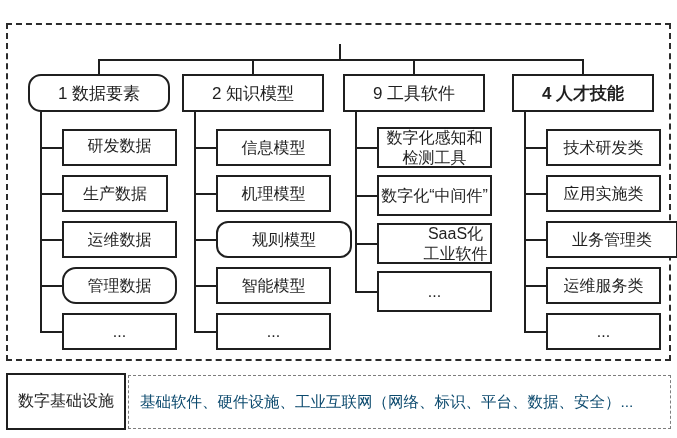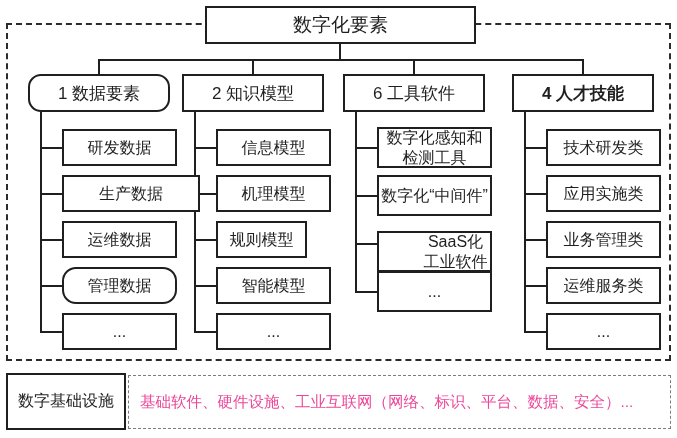--- a/index.html
+++ b/index.html
@@ -72,35 +72,32 @@
     left: 128px;
     top: 375px;
     width: 543px;
     height: 54px;
     border: 1px dashed #7d7d7d;
     box-sizing: border-box;
     display: flex;
     align-items: center;
     padding-left: 11px;
     font-size: 15.5px;
-    color: #ec4899;
+    color: #0c4a6e;
     background: #ffffff;
     z-index: 1;
   }
 </style>
 </head>
 <body>
 
 <div id="canvas">
 
   <div id="outer-dashed"></div>
 
-  <div class="box" id="root-box">
-    <span>数字化要素</span>
-  </div>
 
   <div id="connectors">
       <div class="line" style="left: 339px; top: 44px; width: 2px; height: 16px;"></div>
       <div class="line" style="left: 98px; top: 59px; width: 486px; height: 2px;"></div>
       <div class="line" style="left: 98px; top: 59px; width: 2px; height: 15px;"></div>
       <div class="line" style="left: 40px; top: 147px; width: 22px; height: 2px;"></div>
       <div class="line" style="left: 40px; top: 193px; width: 22px; height: 2px;"></div>
       <div class="line" style="left: 40px; top: 239px; width: 22px; height: 2px;"></div>
       <div class="line" style="left: 40px; top: 285px; width: 22px; height: 2px;"></div>
       <div class="line" style="left: 40px; top: 331px; width: 22px; height: 2px;"></div>
@@ -124,78 +121,78 @@
       <div class="line" style="left: 524px; top: 239px; width: 22px; height: 2px;"></div>
       <div class="line" style="left: 524px; top: 285px; width: 22px; height: 2px;"></div>
       <div class="line" style="left: 524px; top: 331px; width: 22px; height: 2px;"></div>
       <div class="line" style="left: 524px; top: 112px; width: 2px; height: 221px;"></div>
     </div>
 
   <div id="columns">
       <div class="box col-header" style="left: 28px; width: 142px; border-radius: 13px;">
         <span>1 数据要素</span>
       </div>
-      <div class="box child" style="left: 62px; top: 129px; width: 115px; height: 37px;">
+      <div class="box child" style="left: 62px; top: 129px; width: 115px; height: 37px; font-family: Liberation Mono, monospace;">
         <span>研发数据</span>
       </div>
-      <div class="box child" style="left: 62px; top: 175px; width: 138px; height: 37px;">
+      <div class="box child" style="left: 62px; top: 175px; width: 106px; height: 37px;">
         <span>生产数据</span>
       </div>
       <div class="box child" style="left: 62px; top: 221px; width: 115px; height: 37px;">
         <span>运维数据</span>
       </div>
       <div class="box child" style="left: 62px; top: 267px; width: 115px; height: 37px; border-radius: 14px;">
         <span>管理数据</span>
       </div>
       <div class="box child" style="left: 62px; top: 313px; width: 115px; height: 37px;">
         <span>...</span>
       </div>
       <div class="box col-header" style="left: 182px; width: 142px;">
         <span>2 知识模型</span>
       </div>
       <div class="box child" style="left: 216px; top: 129px; width: 115px; height: 37px;">
         <span>信息模型</span>
       </div>
       <div class="box child" style="left: 216px; top: 175px; width: 115px; height: 37px;">
         <span>机理模型</span>
       </div>
-      <div class="box child" style="left: 216px; top: 221px; width: 91px; height: 37px;">
+      <div class="box child" style="left: 216px; top: 221px; width: 136px; height: 37px; border-radius: 12px;">
         <span>规则模型</span>
       </div>
       <div class="box child" style="left: 216px; top: 267px; width: 115px; height: 37px;">
         <span>智能模型</span>
       </div>
       <div class="box child" style="left: 216px; top: 313px; width: 115px; height: 37px;">
         <span>...</span>
       </div>
       <div class="box col-header" style="left: 343px; width: 142px;">
-        <span>6 工具软件</span>
+        <span>9 工具软件</span>
       </div>
       <div class="box child" style="left: 377px; top: 127px; width: 115px; height: 41px;">
         <span>数字化感知和检测工具</span>
       </div>
       <div class="box child" style="left: 377px; top: 175px; width: 115px; height: 41px;">
         <span>数字化“中间件”</span>
       </div>
-      <div class="box child" style="left: 377px; top: 231px; width: 115px; height: 41px; padding-left: 44px;">
+      <div class="box child" style="left: 377px; top: 223px; width: 115px; height: 41px; padding-left: 44px;">
         <span>SaaS化工业软件</span>
       </div>
       <div class="box child" style="left: 377px; top: 271px; width: 115px; height: 41px;">
         <span>...</span>
       </div>
       <div class="box col-header" style="left: 512px; width: 142px; font-weight: bold;">
         <span>4 人才技能</span>
       </div>
       <div class="box child" style="left: 546px; top: 129px; width: 115px; height: 37px;">
         <span>技术研发类</span>
       </div>
       <div class="box child" style="left: 546px; top: 175px; width: 115px; height: 37px;">
         <span>应用实施类</span>
       </div>
-      <div class="box child" style="left: 546px; top: 221px; width: 115px; height: 37px;">
+      <div class="box child" style="left: 546px; top: 221px; width: 132px; height: 37px;">
         <span>业务管理类</span>
       </div>
       <div class="box child" style="left: 546px; top: 267px; width: 115px; height: 37px; text-align: center;">
         <span>运维服务类</span>
       </div>
       <div class="box child" style="left: 546px; top: 313px; width: 115px; height: 37px;">
         <span>...</span>
       </div>
     </div>
 

